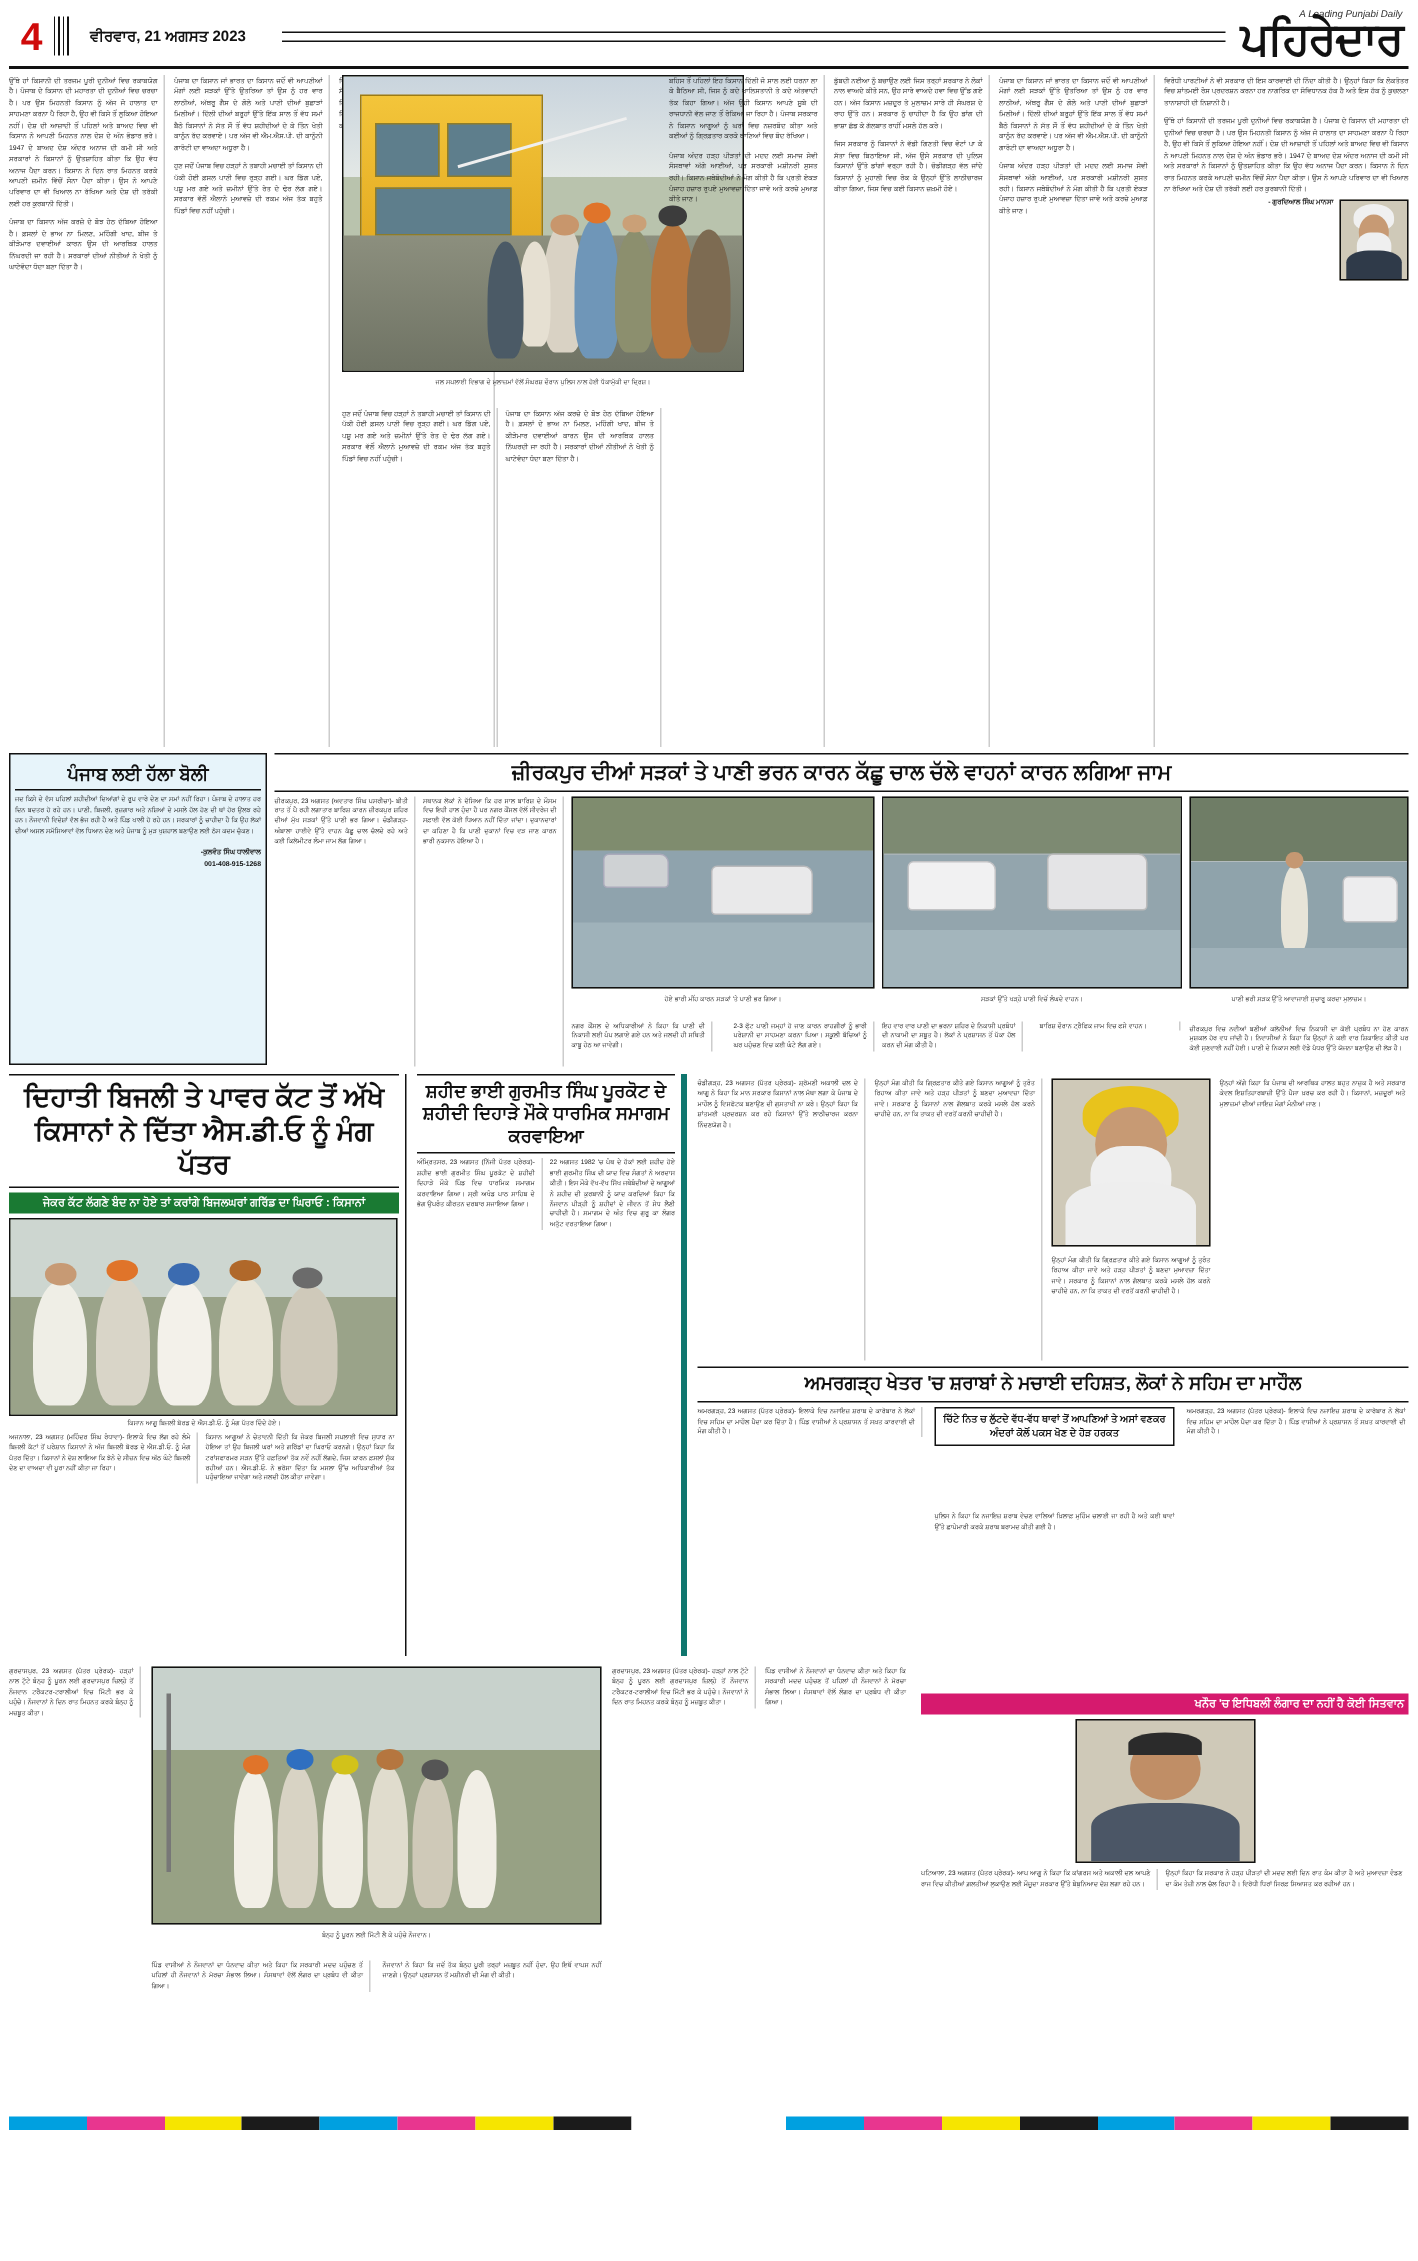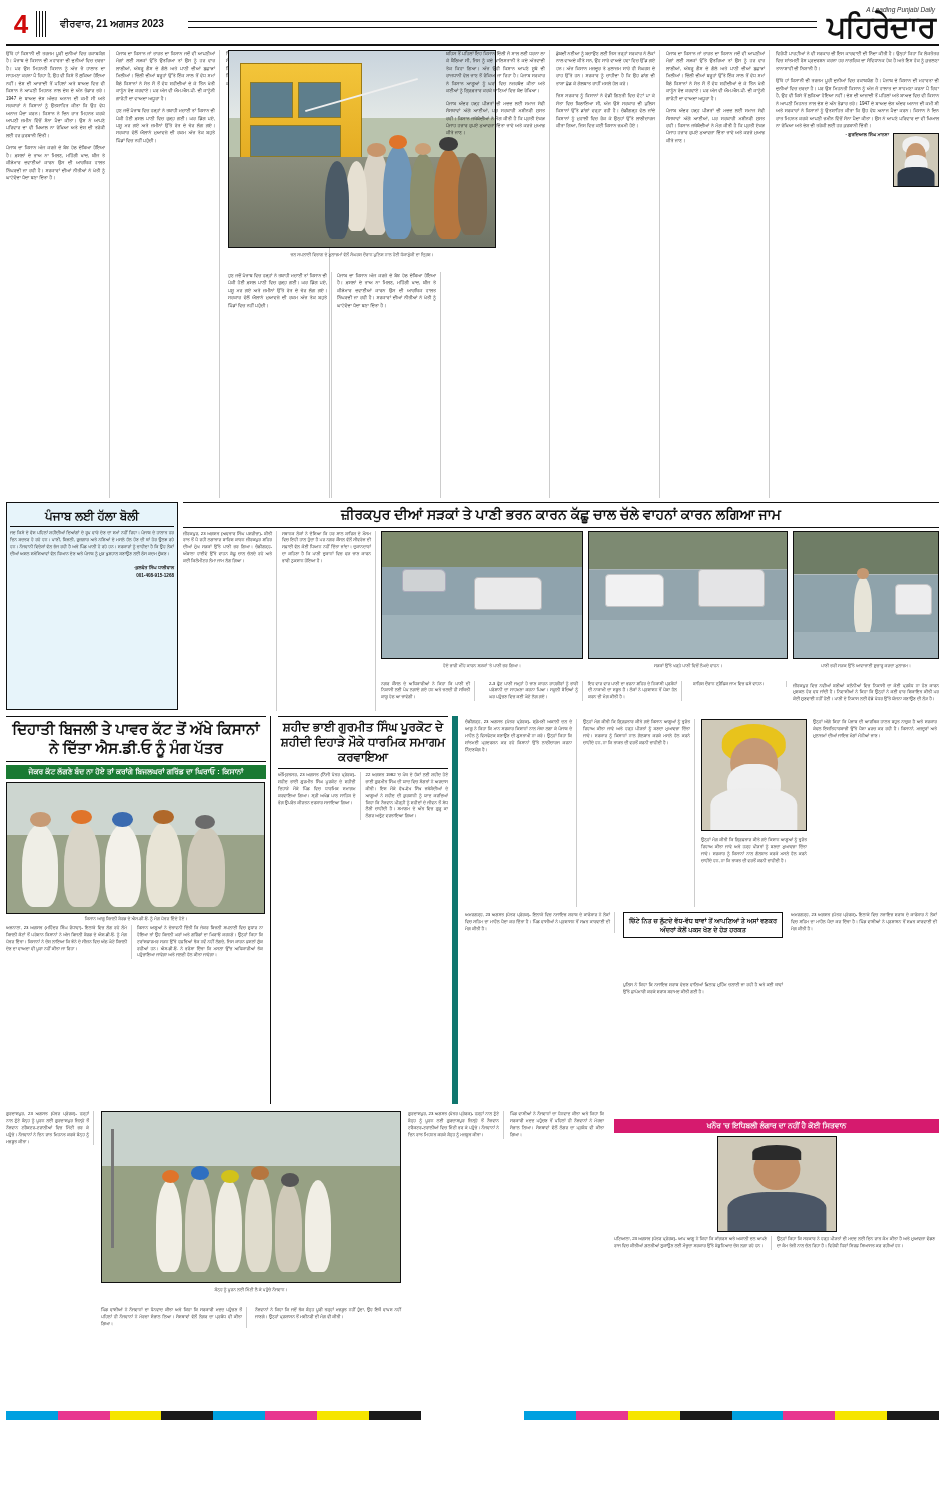--- a/index.html
+++ b/index.html
@@ -212,21 +212,21 @@
         <div style="position:absolute;left:610px;top:152px;width:146px;">
           <p class="tiny">ਜ਼ੀਰਕਪੁਰ ਵਿਚ ਨਵੀਆਂ ਬਣੀਆਂ ਕਲੋਨੀਆਂ ਵਿਚ ਨਿਕਾਸੀ ਦਾ ਕੋਈ ਪ੍ਰਬੰਧ ਨਾ ਹੋਣ ਕਾਰਨ ਮੁਸ਼ਕਲ ਹੋਰ ਵਧ ਜਾਂਦੀ ਹੈ। ਨਿਵਾਸੀਆਂ ਨੇ ਕਿਹਾ ਕਿ ਉਨ੍ਹਾਂ ਨੇ ਕਈ ਵਾਰ ਸ਼ਿਕਾਇਤ ਕੀਤੀ ਪਰ ਕੋਈ ਸੁਣਵਾਈ ਨਹੀਂ ਹੋਈ। ਪਾਣੀ ਦੇ ਨਿਕਾਸ ਲਈ ਵੱਡੇ ਪੱਧਰ ਉੱਤੇ ਯੋਜਨਾ ਬਣਾਉਣ ਦੀ ਲੋੜ ਹੈ।</p>
         </div>
       </div>
     </div>
   </div>
 
   <div style="position:relative;margin-top:4px;height:390px;">
 
     <div style="position:absolute;left:0;top:0;width:265px;height:388px;border-right:1px solid #111;padding-right:4px;">
-      <div class="hl sub-hl" style="font-size:15px;">ਦਿਹਾਤੀ ਬਿਜਲੀ ਤੇ ਪਾਵਰ ਕੱਟ ਤੋਂ ਅੱਖੇ ਕਿਸਾਨਾਂ ਨੇ ਦਿੱਤਾ ਐਸ.ਡੀ.ਓ ਨੂੰ ਮੰਗ ਪੱਤਰ</div>
+      <div class="hl sub-hl" style="font-size:18px;">ਦਿਹਾਤੀ ਬਿਜਲੀ ਤੇ ਪਾਵਰ ਕੱਟ ਤੋਂ ਅੱਖੇ ਕਿਸਾਨਾਂ ਨੇ ਦਿੱਤਾ ਐਸ.ਡੀ.ਓ ਨੂੰ ਮੰਗ ਪੱਤਰ</div>
       <div class="grn-hl" style="margin-top:3px;text-align:center;">ਜੇਕਰ ਕੱਟ ਲੱਗਣੇ ਬੰਦ ਨਾ ਹੋਏ ਤਾਂ ਕਰਾਂਗੇ ਬਿਜਲਘਰਾਂ ਗਰਿੱਡ ਦਾ ਘਿਰਾਓ : ਕਿਸਾਨਾਂ</div>
       <div class="photo bx" style="margin-top:3px;width:259px;height:132px;">
         <div style="position:absolute;inset:0;background:linear-gradient(#cdd6d0 0 40%,#9aa389 40% 100%);"></div>
         <div class="blob" style="left:6%;bottom:4%;width:14%;height:64%;background:#efeee6;"></div>
         <div class="blob" style="left:22%;bottom:4%;width:14%;height:66%;background:#d9d5c8;"></div>
         <div class="blob" style="left:38%;bottom:4%;width:14%;height:64%;background:#f3f1ea;"></div>
         <div class="blob" style="left:54%;bottom:4%;width:14%;height:66%;background:#e8e4d6;"></div>
         <div class="blob" style="left:70%;bottom:4%;width:15%;height:62%;background:#cfc9ba;"></div>
         <div style="position:absolute;left:9%;bottom:66%;width:8%;height:11%;border-radius:50%;background:#c79a74;"></div>
         <div style="position:absolute;left:25%;bottom:68%;width:8%;height:11%;border-radius:50%;background:#e0742a;"></div>
@@ -238,21 +238,21 @@
       <div style="display:flex;gap:5px;margin-top:3px;">
         <div style="width:126px;border-right:1px solid #ccc;padding-right:4px;">
           <p class="tiny">ਅਜਨਾਲਾ, 23 ਅਗਸਤ (ਮਹਿੰਦਰ ਸਿੰਘ ਰੰਧਾਵਾ)- ਇਲਾਕੇ ਵਿਚ ਲੱਗ ਰਹੇ ਲੰਮੇ ਬਿਜਲੀ ਕੱਟਾਂ ਤੋਂ ਪਰੇਸ਼ਾਨ ਕਿਸਾਨਾਂ ਨੇ ਅੱਜ ਬਿਜਲੀ ਬੋਰਡ ਦੇ ਐਸ.ਡੀ.ਓ. ਨੂੰ ਮੰਗ ਪੱਤਰ ਦਿੱਤਾ। ਕਿਸਾਨਾਂ ਨੇ ਦੋਸ਼ ਲਾਇਆ ਕਿ ਝੋਨੇ ਦੇ ਸੀਜ਼ਨ ਵਿਚ ਅੱਠ ਘੰਟੇ ਬਿਜਲੀ ਦੇਣ ਦਾ ਵਾਅਦਾ ਵੀ ਪੂਰਾ ਨਹੀਂ ਕੀਤਾ ਜਾ ਰਿਹਾ।</p>
         </div>
         <div style="width:126px;">
           <p class="tiny">ਕਿਸਾਨ ਆਗੂਆਂ ਨੇ ਚੇਤਾਵਨੀ ਦਿੱਤੀ ਕਿ ਜੇਕਰ ਬਿਜਲੀ ਸਪਲਾਈ ਵਿਚ ਸੁਧਾਰ ਨਾ ਹੋਇਆ ਤਾਂ ਉਹ ਬਿਜਲੀ ਘਰਾਂ ਅਤੇ ਗਰਿੱਡਾਂ ਦਾ ਘਿਰਾਓ ਕਰਨਗੇ। ਉਨ੍ਹਾਂ ਕਿਹਾ ਕਿ ਟਰਾਂਸਫਾਰਮਰ ਸੜਨ ਉੱਤੇ ਹਫ਼ਤਿਆਂ ਤੱਕ ਨਵੇਂ ਨਹੀਂ ਲੱਗਦੇ, ਜਿਸ ਕਾਰਨ ਫ਼ਸਲਾਂ ਸੁੱਕ ਰਹੀਆਂ ਹਨ। ਐਸ.ਡੀ.ਓ. ਨੇ ਭਰੋਸਾ ਦਿੱਤਾ ਕਿ ਮਸਲਾ ਉੱਚ ਅਧਿਕਾਰੀਆਂ ਤੱਕ ਪਹੁੰਚਾਇਆ ਜਾਵੇਗਾ ਅਤੇ ਜਲਦੀ ਹੱਲ ਕੀਤਾ ਜਾਵੇਗਾ।</p>
         </div>
       </div>
     </div>
 
-    <div style="position:absolute;left:272px;top:0;width:180px;height:388px;border-right:6px solid #0f766e;padding-right:4px;">
+    <div style="position:absolute;left:272px;top:0;width:180px;height:388px;border-right:4px solid #0f766e;padding-right:4px;">
       <div class="hl sub-hl" style="font-size:12px;">ਸ਼ਹੀਦ ਭਾਈ ਗੁਰਮੀਤ ਸਿੰਘ ਪੂਰਕੋਟ ਦੇ ਸ਼ਹੀਦੀ ਦਿਹਾੜੇ ਮੌਕੇ ਧਾਰਮਿਕ ਸਮਾਗਮ ਕਰਵਾਇਆ</div>
       <div style="display:flex;gap:5px;margin-top:3px;">
         <div style="width:85px;border-right:1px solid #ccc;padding-right:4px;">
           <p class="tiny">ਅੰਮ੍ਰਿਤਸਰ, 23 ਅਗਸਤ (ਨਿੱਜੀ ਪੱਤਰ ਪ੍ਰੇਰਕ)- ਸ਼ਹੀਦ ਭਾਈ ਗੁਰਮੀਤ ਸਿੰਘ ਪੂਰਕੋਟ ਦੇ ਸ਼ਹੀਦੀ ਦਿਹਾੜੇ ਮੌਕੇ ਪਿੰਡ ਵਿਚ ਧਾਰਮਿਕ ਸਮਾਗਮ ਕਰਵਾਇਆ ਗਿਆ। ਸ੍ਰੀ ਅਖੰਡ ਪਾਠ ਸਾਹਿਬ ਦੇ ਭੋਗ ਉਪਰੰਤ ਕੀਰਤਨ ਦਰਬਾਰ ਸਜਾਇਆ ਗਿਆ।</p>
         </div>
         <div style="width:85px;">
           <p class="tiny">22 ਅਗਸਤ 1982 'ਚ ਪੰਥ ਦੇ ਹੱਕਾਂ ਲਈ ਸ਼ਹੀਦ ਹੋਏ ਭਾਈ ਗੁਰਮੀਤ ਸਿੰਘ ਦੀ ਯਾਦ ਵਿਚ ਸੰਗਤਾਂ ਨੇ ਅਰਦਾਸ ਕੀਤੀ। ਇਸ ਮੌਕੇ ਵੱਖ-ਵੱਖ ਸਿੱਖ ਜਥੇਬੰਦੀਆਂ ਦੇ ਆਗੂਆਂ ਨੇ ਸ਼ਹੀਦ ਦੀ ਕੁਰਬਾਨੀ ਨੂੰ ਯਾਦ ਕਰਦਿਆਂ ਕਿਹਾ ਕਿ ਨੌਜਵਾਨ ਪੀੜ੍ਹੀ ਨੂੰ ਸ਼ਹੀਦਾਂ ਦੇ ਜੀਵਨ ਤੋਂ ਸੇਧ ਲੈਣੀ ਚਾਹੀਦੀ ਹੈ। ਸਮਾਗਮ ਦੇ ਅੰਤ ਵਿਚ ਗੁਰੂ ਕਾ ਲੰਗਰ ਅਤੁੱਟ ਵਰਤਾਇਆ ਗਿਆ।</p>
         </div>
       </div>
     </div>
@@ -272,20 +272,21 @@
           <div class="av-body" style="background:#eeeeee;"></div>
         </div>
         <div style="position:absolute;left:348px;top:0;width:124px;">
           <p class="tiny">ਉਨ੍ਹਾਂ ਅੱਗੇ ਕਿਹਾ ਕਿ ਪੰਜਾਬ ਦੀ ਆਰਥਿਕ ਹਾਲਤ ਬਹੁਤ ਨਾਜ਼ੁਕ ਹੈ ਅਤੇ ਸਰਕਾਰ ਕੇਵਲ ਇਸ਼ਤਿਹਾਰਬਾਜ਼ੀ ਉੱਤੇ ਪੈਸਾ ਖ਼ਰਚ ਕਰ ਰਹੀ ਹੈ। ਕਿਸਾਨਾਂ, ਮਜ਼ਦੂਰਾਂ ਅਤੇ ਮੁਲਾਜ਼ਮਾਂ ਦੀਆਂ ਜਾਇਜ਼ ਮੰਗਾਂ ਮੰਨੀਆਂ ਜਾਣ।</p>
         </div>
         <div style="position:absolute;left:236px;top:118px;width:106px;">
           <p class="tiny">ਉਨ੍ਹਾਂ ਮੰਗ ਕੀਤੀ ਕਿ ਗ੍ਰਿਫ਼ਤਾਰ ਕੀਤੇ ਗਏ ਕਿਸਾਨ ਆਗੂਆਂ ਨੂੰ ਤੁਰੰਤ ਰਿਹਾਅ ਕੀਤਾ ਜਾਵੇ ਅਤੇ ਹੜ੍ਹ ਪੀੜਤਾਂ ਨੂੰ ਬਣਦਾ ਮੁਆਵਜ਼ਾ ਦਿੱਤਾ ਜਾਵੇ। ਸਰਕਾਰ ਨੂੰ ਕਿਸਾਨਾਂ ਨਾਲ ਗੱਲਬਾਤ ਕਰਕੇ ਮਸਲੇ ਹੱਲ ਕਰਨੇ ਚਾਹੀਦੇ ਹਨ, ਨਾ ਕਿ ਤਾਕਤ ਦੀ ਵਰਤੋਂ ਕਰਨੀ ਚਾਹੀਦੀ ਹੈ।</p>
         </div>
       </div>
 
+      <div class="hl sub-hl" style="font-size:12.5px;margin-top:2px;">ਅਮਰਗੜ੍ਹ ਖੇਤਰ 'ਚ ਸ਼ਰਾਬਾਂ ਨੇ ਮਚਾਈ ਦਹਿਸ਼ਤ, ਲੋਕਾਂ ਨੇ ਸਹਿਮ ਦਾ ਮਾਹੌਲ</div>
       <div style="position:relative;margin-top:3px;height:160px;">
         <div style="position:absolute;left:0;top:0;width:150px;border-right:1px solid #ccc;padding-right:4px;">
           <p class="tiny">ਅਮਰਗੜ੍ਹ, 23 ਅਗਸਤ (ਪੱਤਰ ਪ੍ਰੇਰਕ)- ਇਲਾਕੇ ਵਿਚ ਨਜਾਇਜ਼ ਸ਼ਰਾਬ ਦੇ ਕਾਰੋਬਾਰ ਨੇ ਲੋਕਾਂ ਵਿਚ ਸਹਿਮ ਦਾ ਮਾਹੌਲ ਪੈਦਾ ਕਰ ਦਿੱਤਾ ਹੈ। ਪਿੰਡ ਵਾਸੀਆਂ ਨੇ ਪ੍ਰਸ਼ਾਸਨ ਤੋਂ ਸਖ਼ਤ ਕਾਰਵਾਈ ਦੀ ਮੰਗ ਕੀਤੀ ਹੈ।</p>
         </div>
         <div class="box-hl" style="position:absolute;left:158px;top:0;width:160px;font-size:6.5px;">ਚਿੱਟੇ ਨਿਤ ਚ ਲੁੱਟਦੇ ਵੱਧ-ਵੱਧ ਥਾਵਾਂ ਤੋਂ ਆਪਣਿਆਂ ਤੇ ਅਸਾਂ ਵਣਕਰ ਅੰਦਰਾਂ ਕੋਲੋਂ ਪਕਸ ਖੋਣ ਦੇ ਹੋੜ ਹਰਕਤ</div>
         <div style="position:absolute;left:158px;top:70px;width:160px;">
           <p class="tiny">ਪੁਲਿਸ ਨੇ ਕਿਹਾ ਕਿ ਨਜਾਇਜ਼ ਸ਼ਰਾਬ ਵੇਚਣ ਵਾਲਿਆਂ ਖ਼ਿਲਾਫ਼ ਮੁਹਿੰਮ ਚਲਾਈ ਜਾ ਰਹੀ ਹੈ ਅਤੇ ਕਈ ਥਾਵਾਂ ਉੱਤੇ ਛਾਪੇਮਾਰੀ ਕਰਕੇ ਸ਼ਰਾਬ ਬਰਾਮਦ ਕੀਤੀ ਗਈ ਹੈ।</p>
         </div>
         <div style="position:absolute;left:326px;top:0;width:146px;">
           <p class="tiny">ਅਮਰਗੜ੍ਹ, 23 ਅਗਸਤ (ਪੱਤਰ ਪ੍ਰੇਰਕ)- ਇਲਾਕੇ ਵਿਚ ਨਜਾਇਜ਼ ਸ਼ਰਾਬ ਦੇ ਕਾਰੋਬਾਰ ਨੇ ਲੋਕਾਂ ਵਿਚ ਸਹਿਮ ਦਾ ਮਾਹੌਲ ਪੈਦਾ ਕਰ ਦਿੱਤਾ ਹੈ। ਪਿੰਡ ਵਾਸੀਆਂ ਨੇ ਪ੍ਰਸ਼ਾਸਨ ਤੋਂ ਸਖ਼ਤ ਕਾਰਵਾਈ ਦੀ ਮੰਗ ਕੀਤੀ ਹੈ।</p>
@@ -326,21 +327,21 @@
         <div style="position:absolute;left:402px;top:0;width:96px;border-right:1px solid #ccc;padding-right:4px;">
           <p class="tiny">ਗੁਰਦਾਸਪੁਰ, 23 ਅਗਸਤ (ਪੱਤਰ ਪ੍ਰੇਰਕ)- ਹੜ੍ਹਾਂ ਨਾਲ ਟੁੱਟੇ ਬੰਨ੍ਹ ਨੂੰ ਪੂਰਨ ਲਈ ਗੁਰਦਾਸਪੁਰ ਜ਼ਿਲ੍ਹੇ ਤੋਂ ਨੌਜਵਾਨ ਟਰੈਕਟਰ-ਟਰਾਲੀਆਂ ਵਿਚ ਮਿੱਟੀ ਭਰ ਕੇ ਪਹੁੰਚੇ। ਨੌਜਵਾਨਾਂ ਨੇ ਦਿਨ ਰਾਤ ਮਿਹਨਤ ਕਰਕੇ ਬੰਨ੍ਹ ਨੂੰ ਮਜ਼ਬੂਤ ਕੀਤਾ।</p>
         </div>
         <div style="position:absolute;left:504px;top:0;width:94px;">
           <p class="tiny">ਪਿੰਡ ਵਾਸੀਆਂ ਨੇ ਨੌਜਵਾਨਾਂ ਦਾ ਧੰਨਵਾਦ ਕੀਤਾ ਅਤੇ ਕਿਹਾ ਕਿ ਸਰਕਾਰੀ ਮਦਦ ਪਹੁੰਚਣ ਤੋਂ ਪਹਿਲਾਂ ਹੀ ਨੌਜਵਾਨਾਂ ਨੇ ਮੋਰਚਾ ਸੰਭਾਲ ਲਿਆ। ਸੰਸਥਾਵਾਂ ਵੱਲੋਂ ਲੰਗਰ ਦਾ ਪ੍ਰਬੰਧ ਵੀ ਕੀਤਾ ਗਿਆ।</p>
         </div>
       </div>
     </div>
 
     <div style="position:absolute;left:608px;top:0;width:325px;">
-      <div class="pink-hl" style="margin-top:11px;">ਖਨੌਰ 'ਚ ਇਧਿਬਲੀ ਲੰਗਾਰ ਦਾ ਨਹੀਂ ਹੈ ਕੋਈ ਸਿਤਵਾਨ</div>
+      <div class="pink-hl" style="margin-top:21px;text-align:right;">ਖਨੌਰ 'ਚ ਇਧਿਬਲੀ ਲੰਗਾਰ ਦਾ ਨਹੀਂ ਹੈ ਕੋਈ ਸਿਤਵਾਨ</div>
       <div style="position:relative;margin-top:3px;">
         <div class="avatar bx" style="width:120px;height:96px;margin:0 auto;">
           <div class="av-head" style="top:12%;width:40%;height:44%;background:#c08e66;"></div>
           <div class="av-body" style="background:#4b5666;height:42%;"></div>
           <div style="position:absolute;left:50%;top:8%;width:42%;height:16%;transform:translateX(-50%);border-radius:50% 50% 0 0;background:#2b2b2b;"></div>
         </div>
         <div style="display:flex;gap:5px;margin-top:4px;">
           <div style="width:158px;border-right:1px solid #ccc;padding-right:4px;">
             <p class="tiny">ਪਟਿਆਲਾ, 23 ਅਗਸਤ (ਪੱਤਰ ਪ੍ਰੇਰਕ)- ਆਪ ਆਗੂ ਨੇ ਕਿਹਾ ਕਿ ਕਾਂਗਰਸ ਅਤੇ ਅਕਾਲੀ ਦਲ ਆਪਣੇ ਰਾਜ ਵਿਚ ਕੀਤੀਆਂ ਗ਼ਲਤੀਆਂ ਲੁਕਾਉਣ ਲਈ ਮੌਜੂਦਾ ਸਰਕਾਰ ਉੱਤੇ ਬੇਬੁਨਿਆਦ ਦੋਸ਼ ਲਗਾ ਰਹੇ ਹਨ।</p>
           </div>

